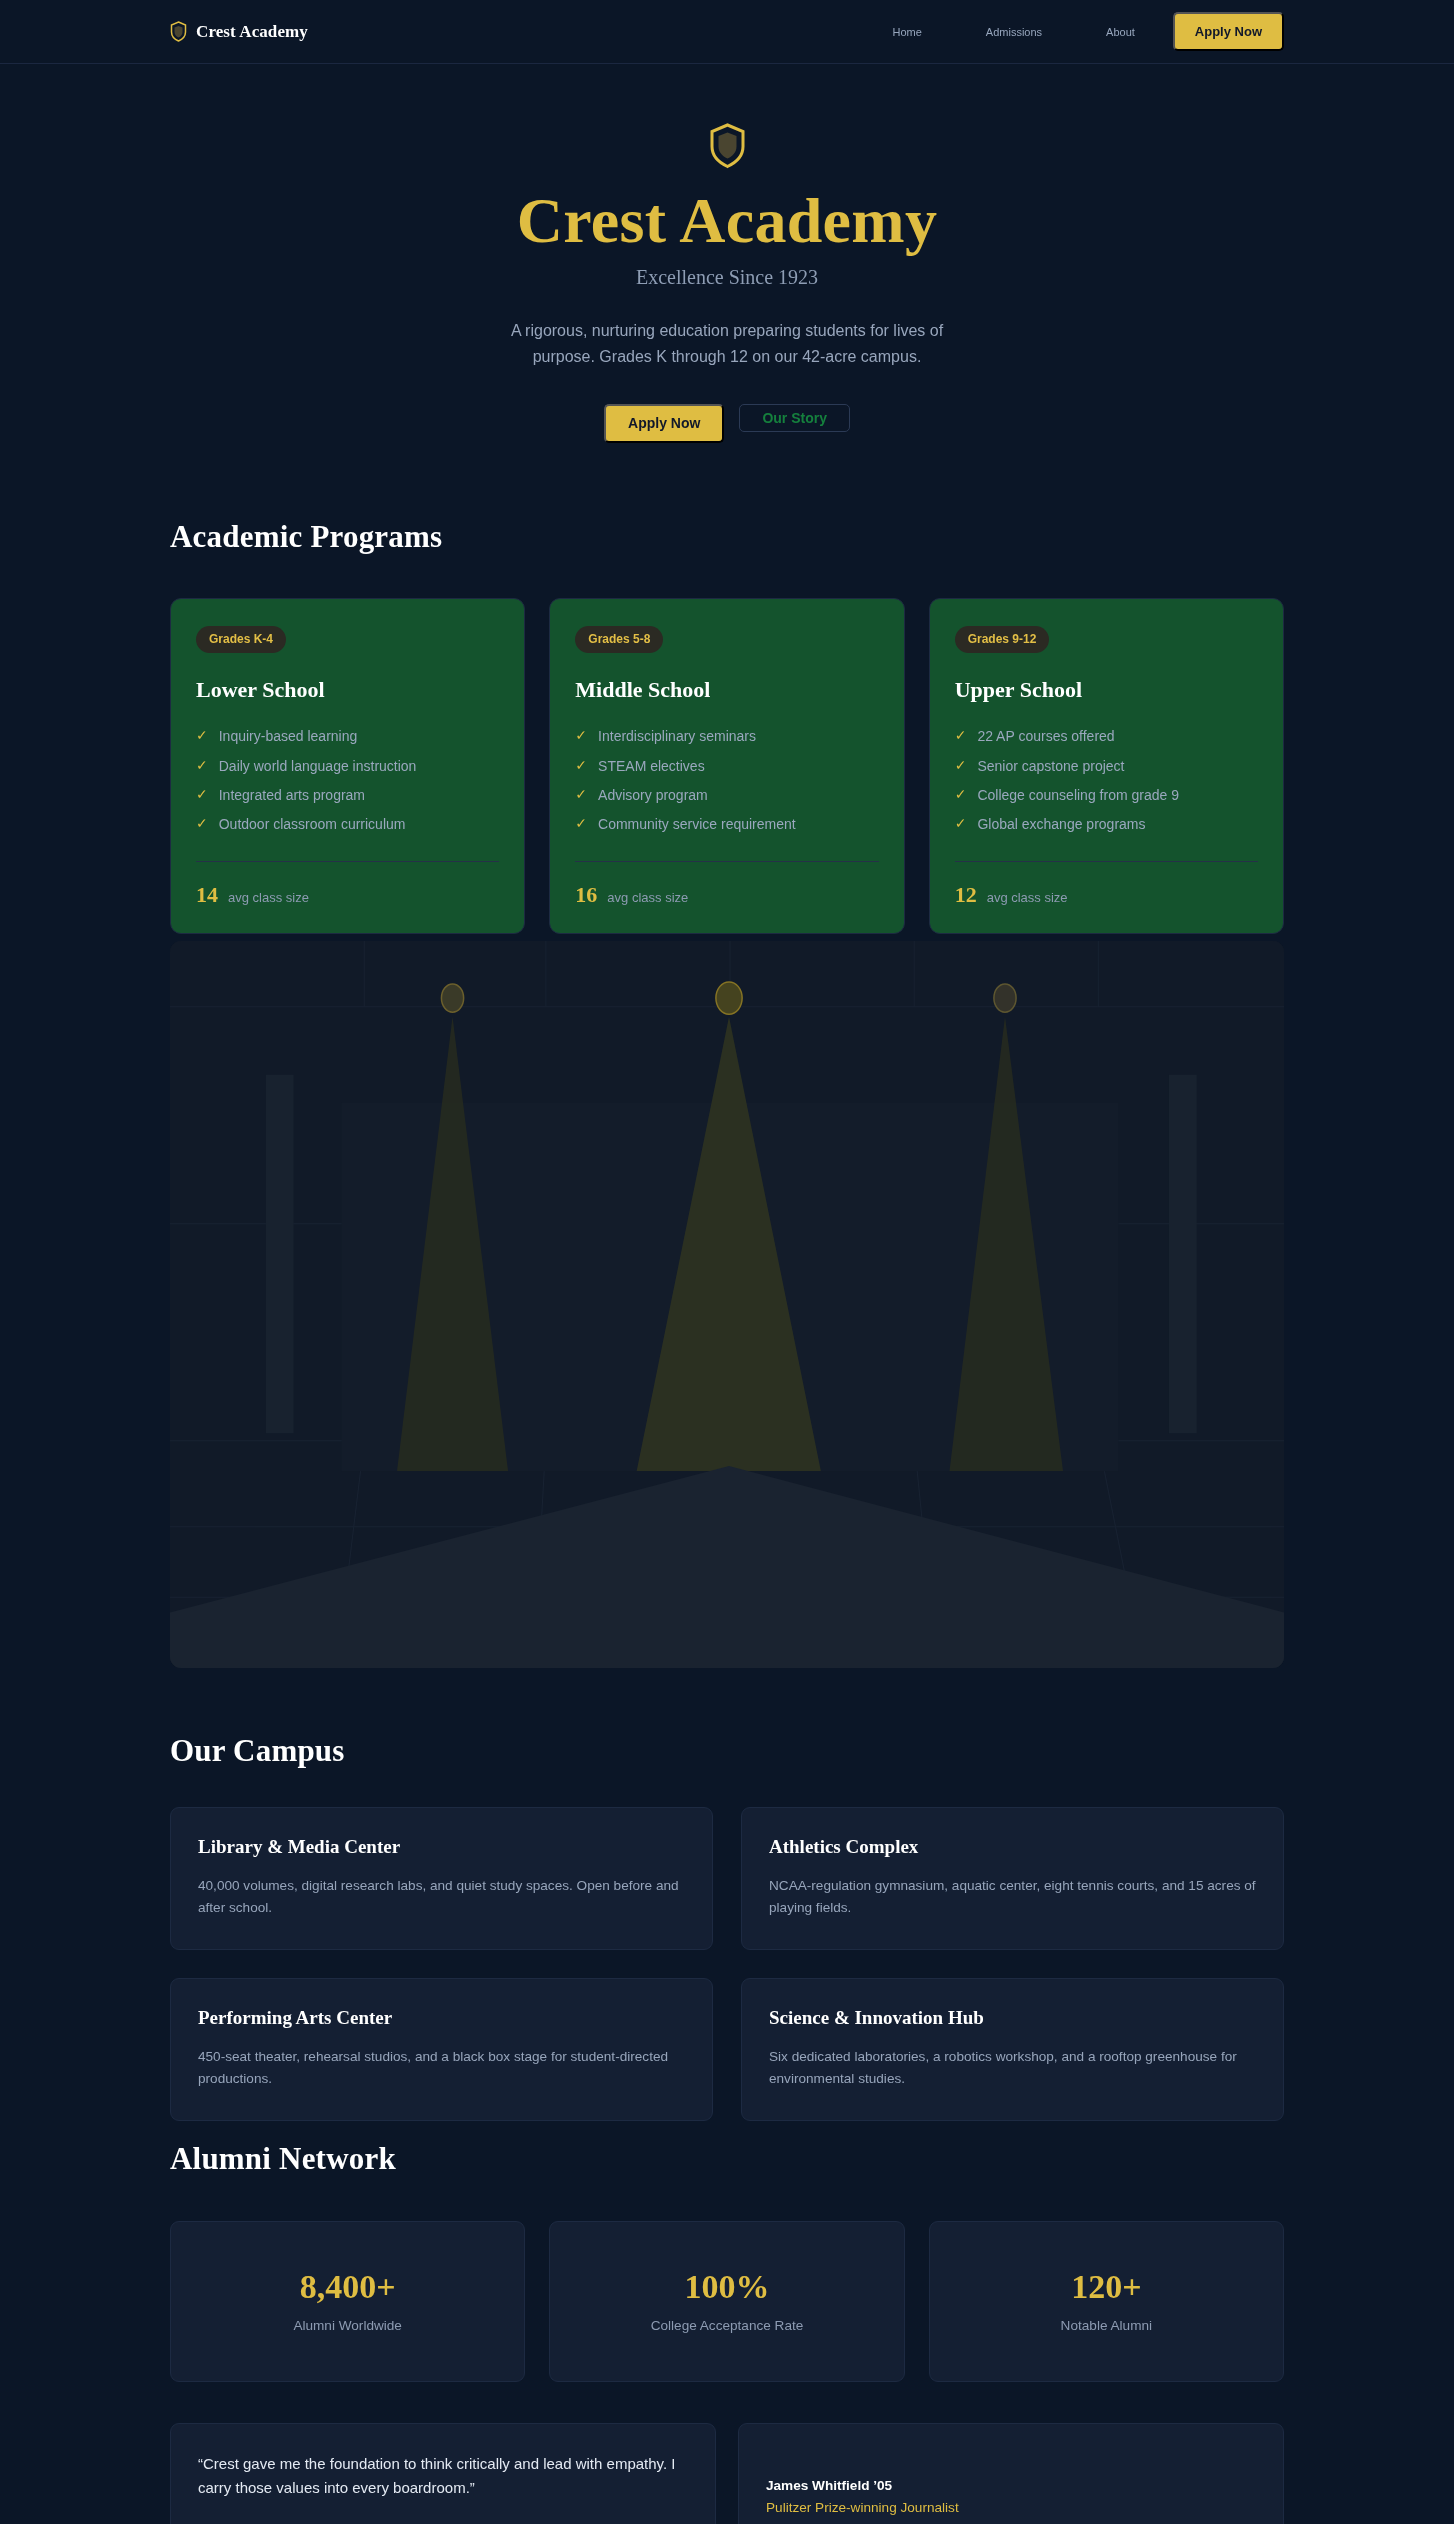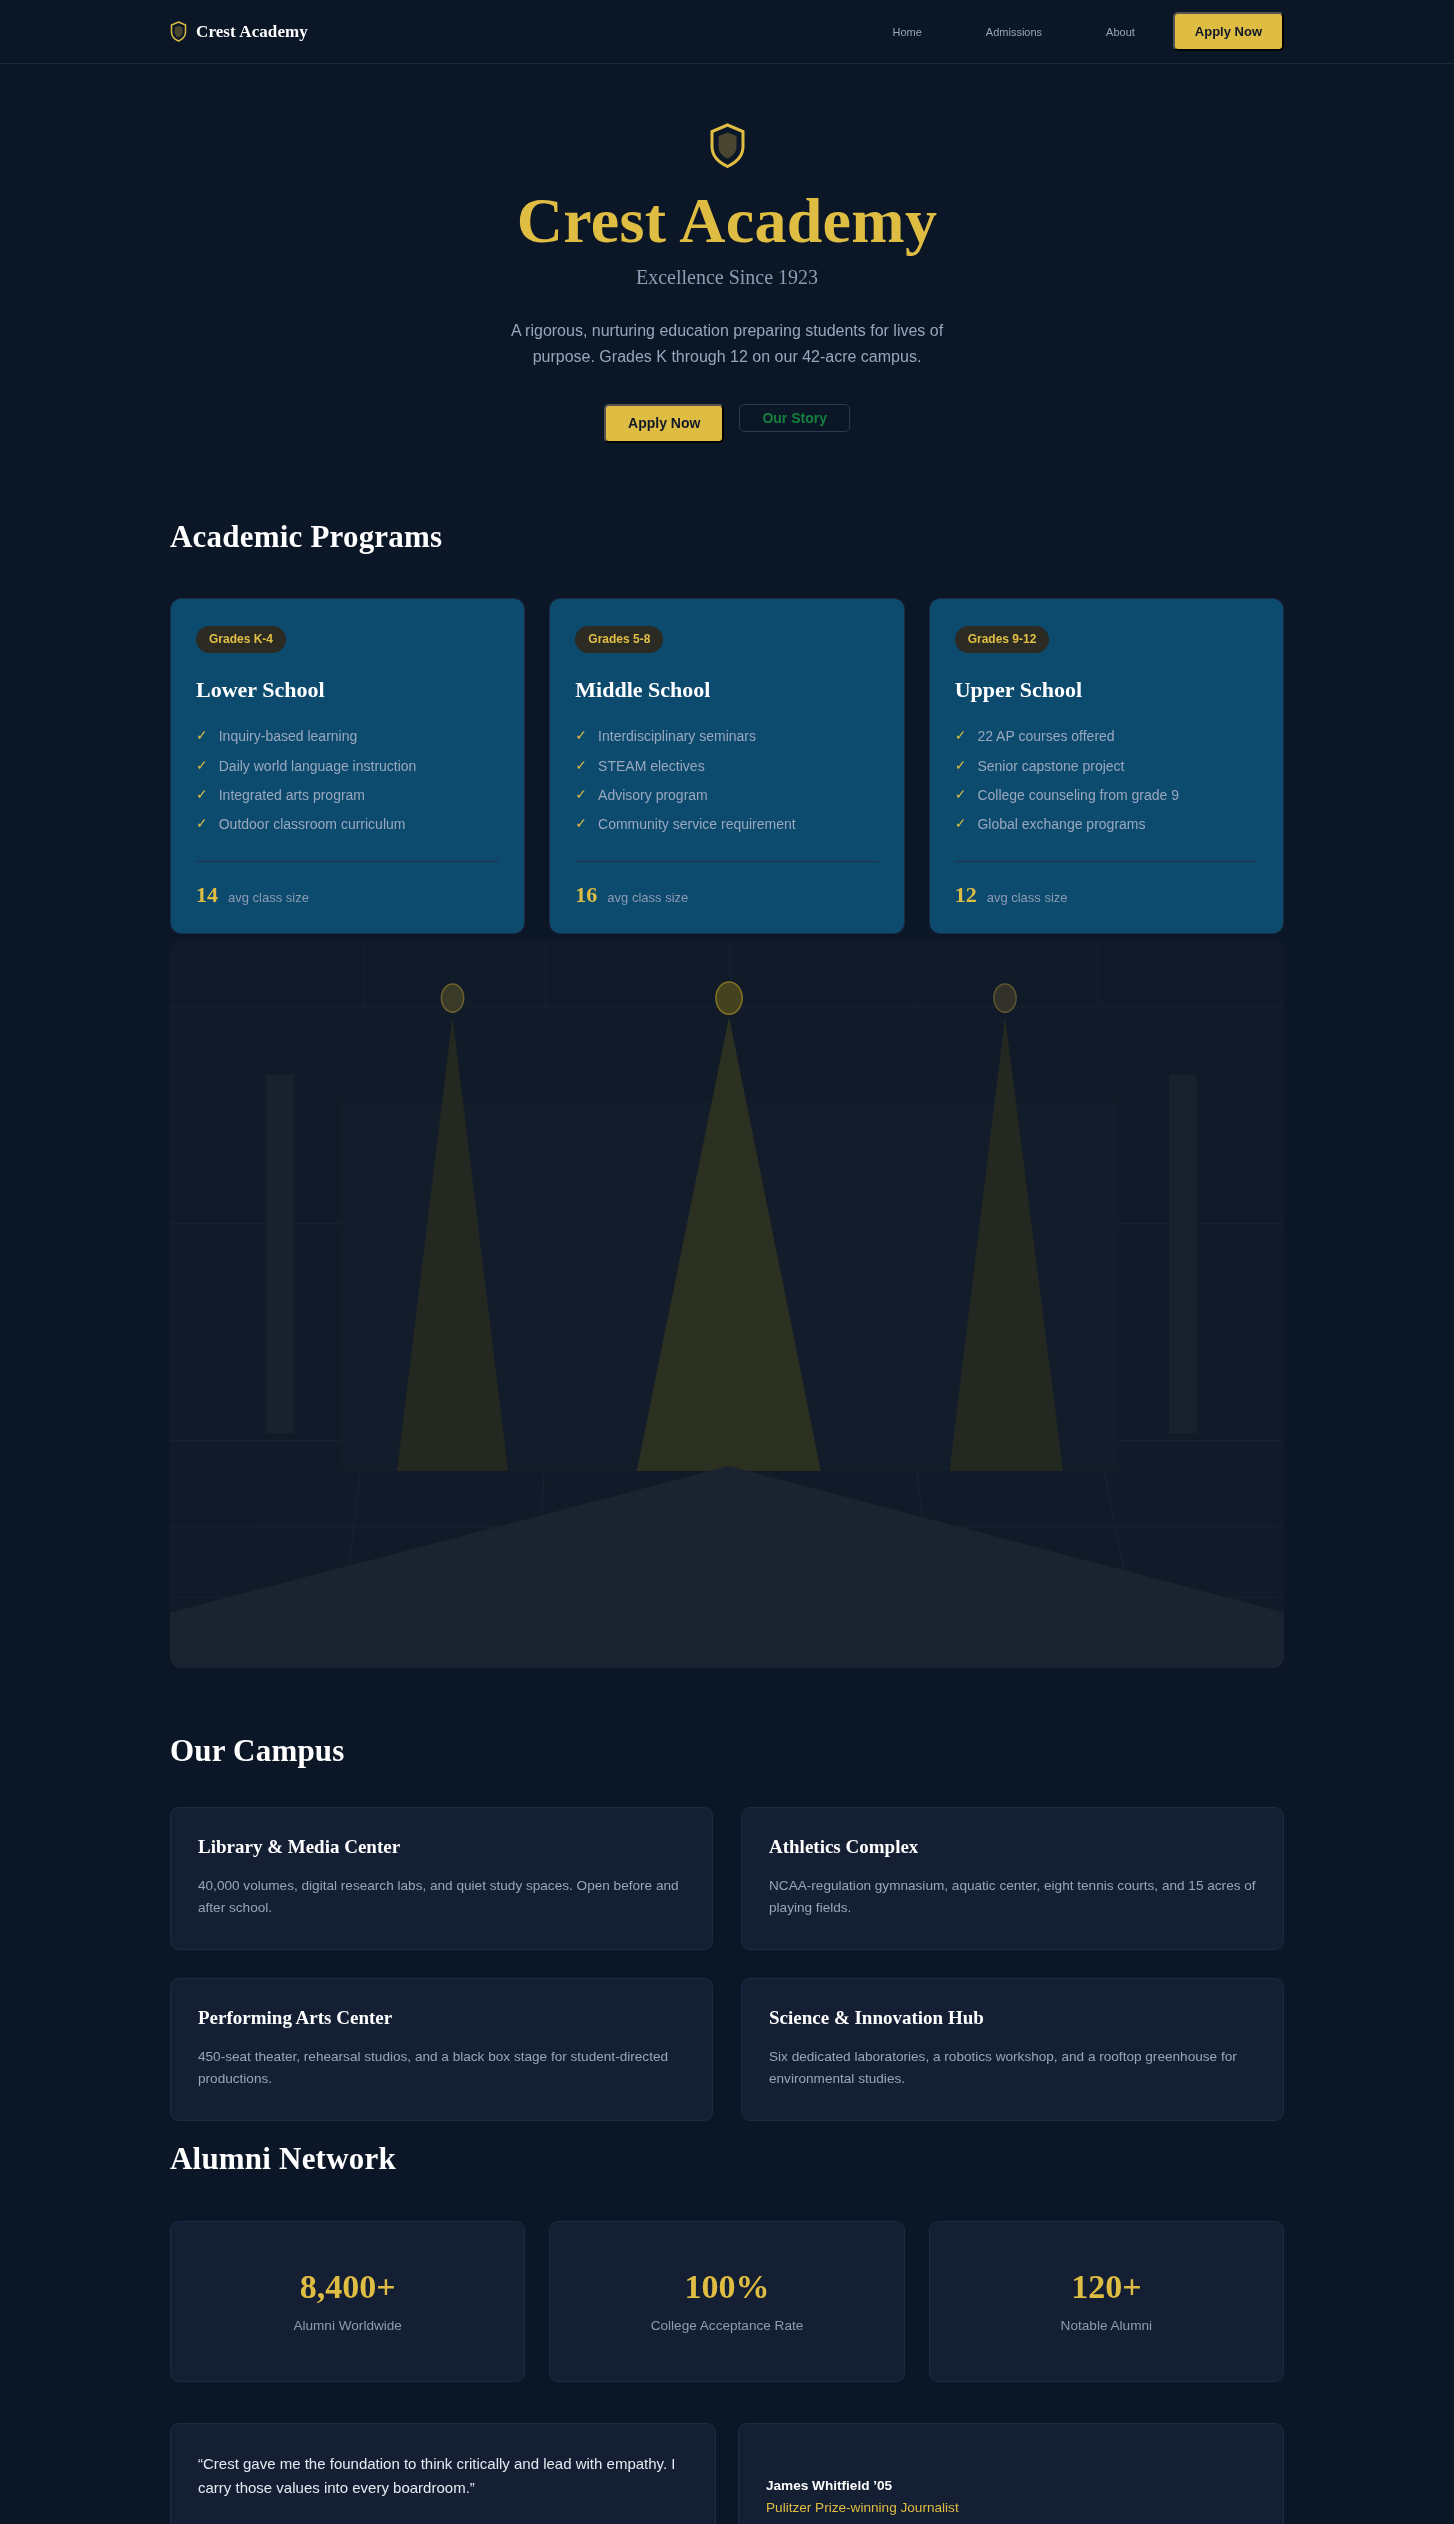--- a/index.html
+++ b/index.html
@@ -67,21 +67,21 @@
     font-size:31px; font-weight:700; color:#ffffff; letter-spacing:0.2px;
   }
 
   
   .programs-head{ margin-top:76px; }
   .programs-grid{
     margin-top:43px;
     display:grid; grid-template-columns:repeat(3,1fr); gap:24px;
   }
   .program-card{
-    background:#0c4a6e; border:0.5px solid #1d2a42; border-radius:11px;
+    background:#14532d; border:0.5px solid #1d2a42; border-radius:11px;
     padding:27px 25px 25px;
   }
   .badge{
     display:inline-block; border-radius:504px;
     background:#2b2a23; color:#e3bf46;
     font-size:12px; font-weight:700; padding:6.6px 13px;
   }
   .program-name{
     font-family:"Liberation Serif", serif;
     font-size:22px; font-weight:700; color:#ffffff; margin-top:24px;

